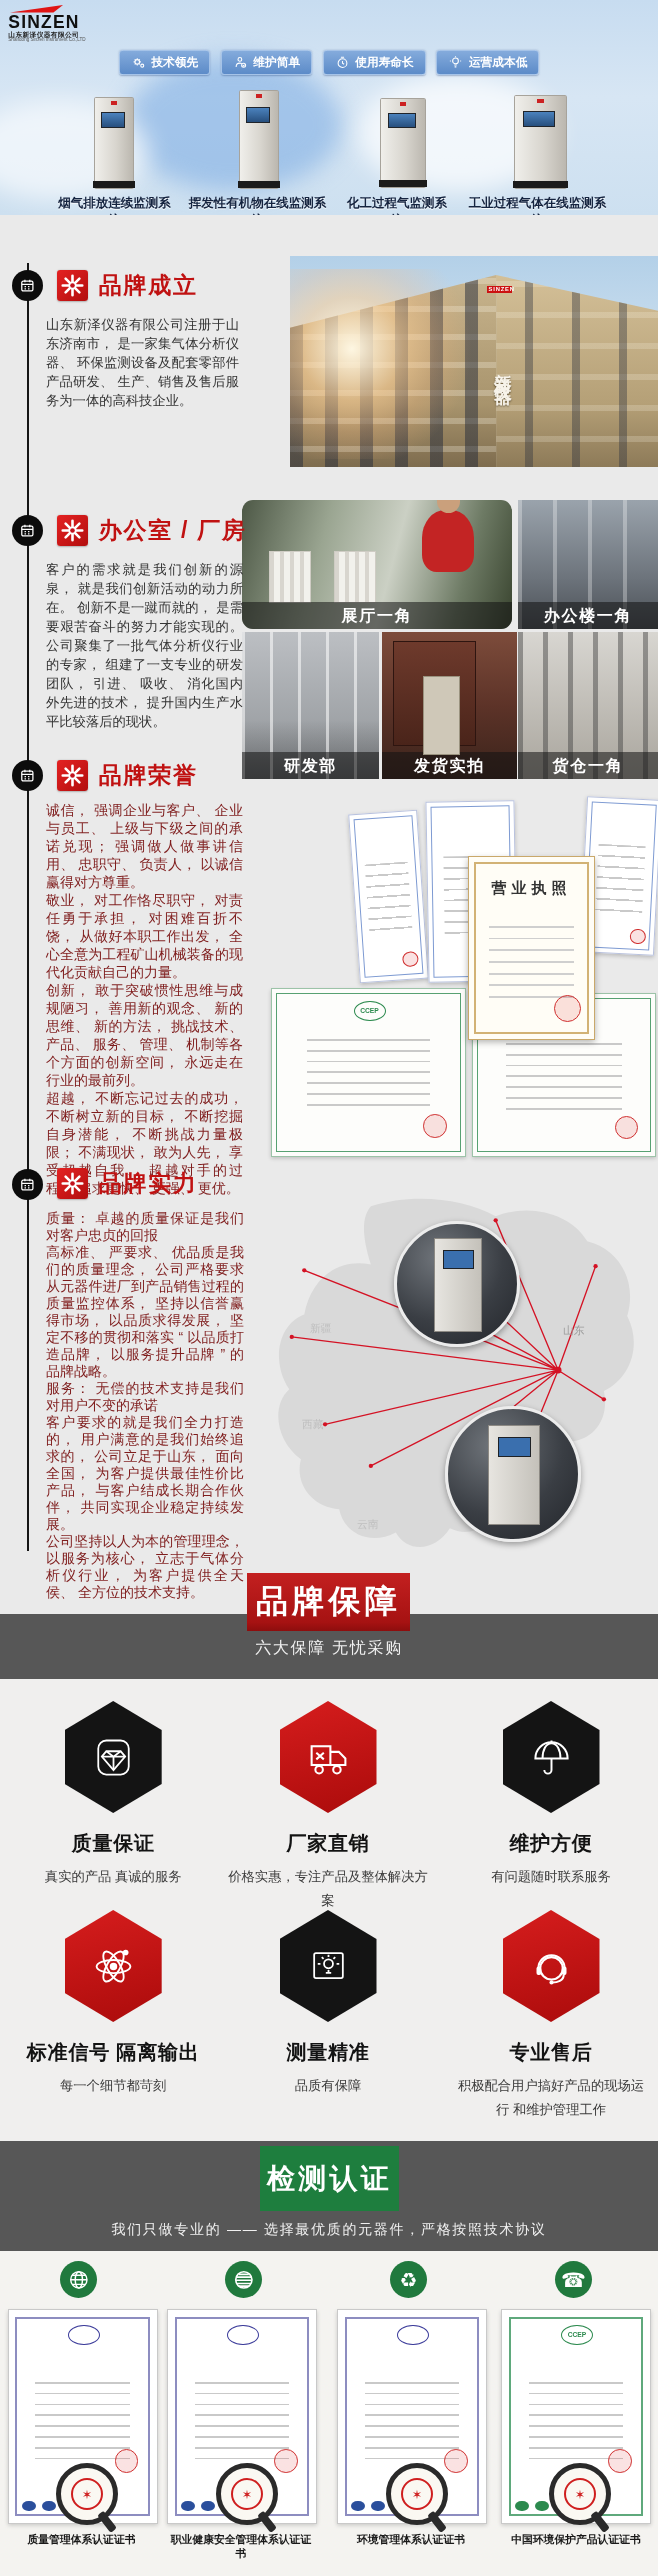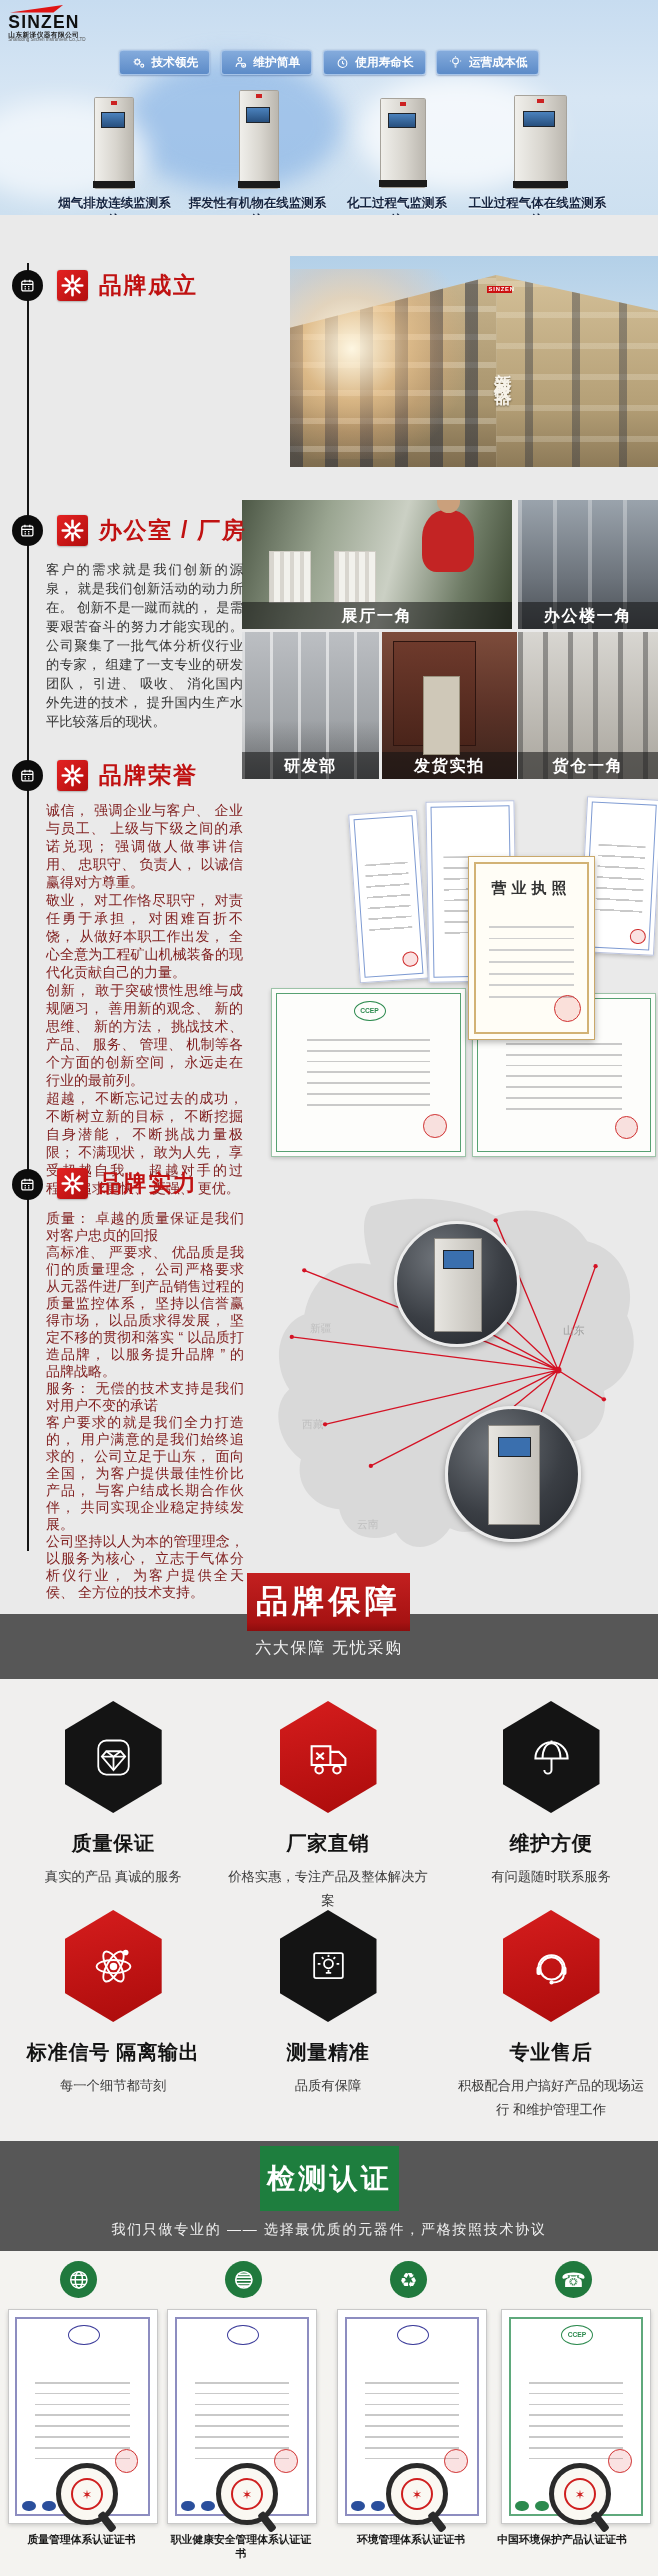--- a/index.html
+++ b/index.html
@@ -255,20 +255,21 @@
         <svg width="23" height="23" viewBox="0 0 40 40">
           <g stroke="#fff" stroke-width="4.5" stroke-linecap="round">
             <path d="M20 3v34M3 20h34M8 8l24 24M32 8L8 32"></path>
           </g>
           <circle cx="20" cy="20" r="7" fill="#fff"></circle>
           <circle cx="20" cy="20" r="4" fill="#c3111c"></circle>
         </svg>
       </span>
     <h2>品牌成立</h2>
   </div>
+  <p class="body-text" style="left:46px;top:315px;width:193px;">山东新泽仪器有限公司注册于山东济南市， 是一家集气体分析仪器、 环保监测设备及配套零部件产品研发、 生产、销售及售后服务为一体的高科技企业。</p>
 
   <div class="building">
     <div class="bface-r"></div>
     <div class="bface-l"></div>
     <div class="bsign">
       <div class="chip">SINZEN</div>
       <div class="vert">新泽仪器</div>
     </div>
     <div class="flare"></div>
   </div>
@@ -286,21 +287,21 @@
             <path d="M20 3v34M3 20h34M8 8l24 24M32 8L8 32"></path>
           </g>
           <circle cx="20" cy="20" r="7" fill="#fff"></circle>
           <circle cx="20" cy="20" r="4" fill="#c3111c"></circle>
         </svg>
       </span>
     <h2>办公室 / 厂房</h2>
   </div>
   <p class="body-text" style="left:46px;top:560px;width:197px;">客户的需求就是我们创新的源泉， 就是我们创新活动的动力所在。 创新不是一蹴而就的， 是需要艰苦奋斗的努力才能实现的。 公司聚集了一批气体分析仪行业的专家， 组建了一支专业的研发团队， 引进、 吸收、 消化国内外先进的技术， 提升国内生产水平比较落后的现状。</p>
 
-  <div class="photo ph-a" style="left:242px;top:500px;width:270px;height:129px;">
+  <div class="photo ph-a" style="left:242px;top:500px;width:270px;height:129px;border-radius:11px;">
     <span class="worker"></span>
     <span class="wpart" style="left:10%;"></span>
     <span class="wpart" style="left:34%;"></span>
     <div class="capbar">展厅一角</div>
   </div>
   <div class="photo ph-b" style="left:518px;top:500px;width:140px;height:129px;">
     <div class="capbar">办公楼一角</div>
   </div>
   <div class="photo ph-c" style="left:242px;top:632px;width:137px;height:147px;">
     <div class="capbar">研发部</div>
@@ -584,16 +585,16 @@
   <div class="mag" style="left:386px;">
       <span class="seal">✶</span>
     </div>
   <div class="mag" style="left:549px;">
       <span class="seal">✶</span>
     </div>
 
   <div class="fcap" style="left:7.5px;width:148px;">质量管理体系认证证书</div>
   <div class="fcap" style="left:167px;width:148px;">职业健康安全管理体系认证证书</div>
   <div class="fcap" style="left:337px;width:148px;">环境管理体系认证证书</div>
-  <div class="fcap" style="left:488px;width:148px;">中国环境保护产品认证证书</div>
+  <div class="fcap" style="left:502px;width:148px;">中国环境保护产品认证证书</div>
 
 </div>
 
 
 </body></html>

